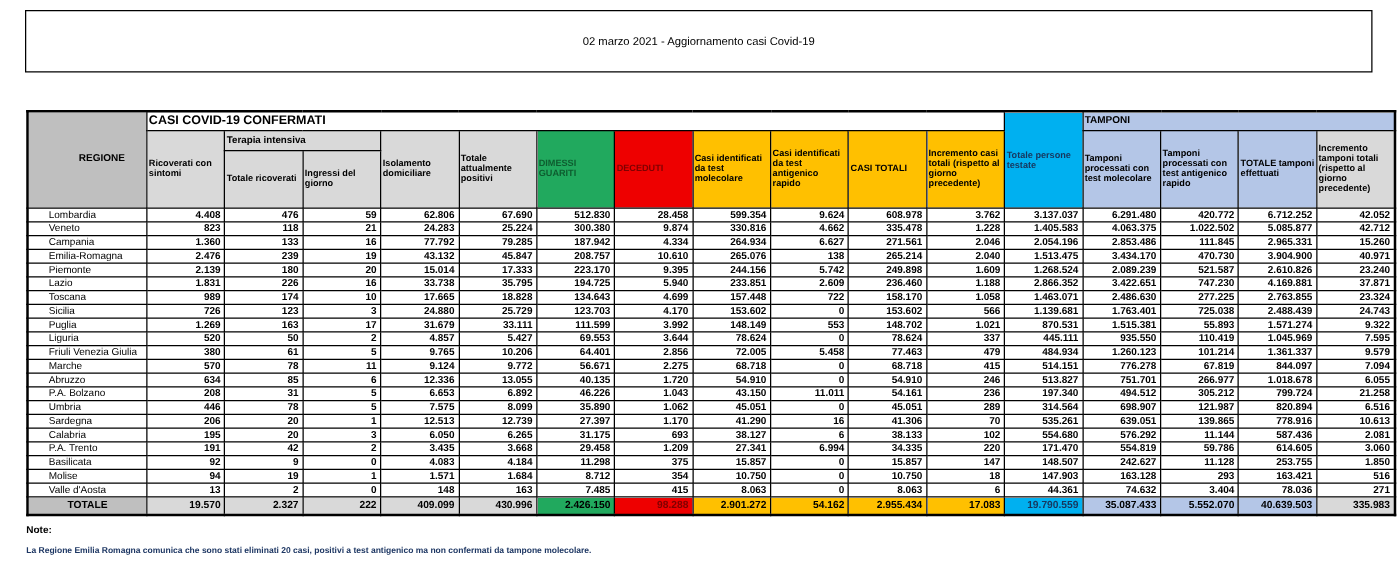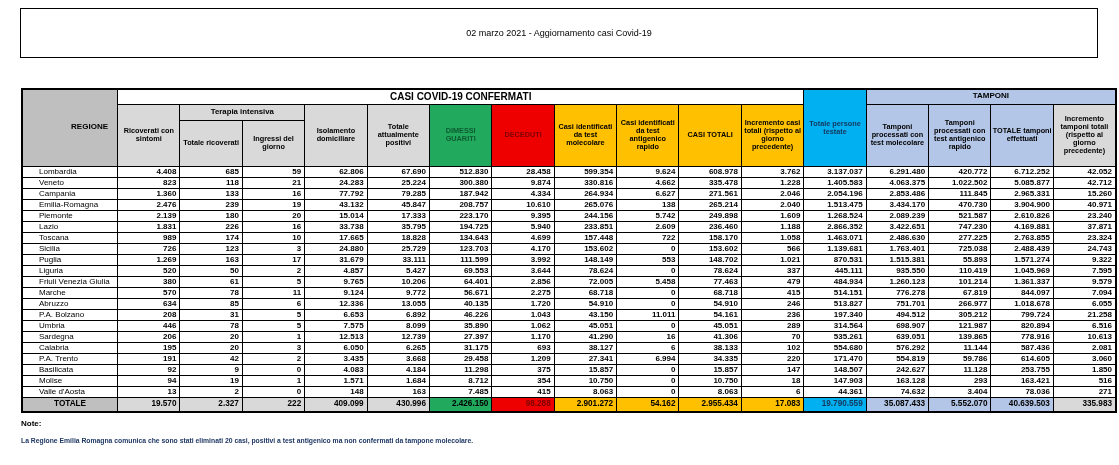--- a/index.html
+++ b/index.html
@@ -16,21 +16,21 @@
   table.main{
     position:absolute;left:21px;top:88px;width:1096px;
     border-collapse:collapse;table-layout:fixed;
   }
   table.main th,table.main td{
     border:1px solid #000;overflow:hidden;box-sizing:border-box;
     vertical-align:middle;
   }
   table.main{border:2px solid #000;}
   thead th{
-    font-size:7.3px;font-weight:bold;text-align:center;
+    font-size:7.3px;font-weight:bold;text-align:left;
     line-height:1.12;padding:1px 1px;white-space:normal;
   }
   .h-title{font-size:10px;background:var(--white);height:15px;}
   .h-tamponi{font-size:8px;background:var(--light_blue);height:15px;margin-left:48px;}
   .h-regione{background:var(--gray_header);font-size:8px;padding-left:40px;}
   .h-gray{background:var(--gray_light);}
   .h-terapia{background:var(--gray_light);font-size:7.8px;height:16px;}
   .h-green{background:var(--green);color:var(--green_text);}
   .h-red{background:var(--red);color:var(--red_text);}
   .h-gold{background:var(--gold);}
@@ -93,21 +93,21 @@
     </tr>
     <tr class="row3">
       <th class="h-gray">Totale ricoverati</th>
       <th class="h-gray">Ingressi del giorno</th>
     </tr>
   </thead>
   <tbody>
       <tr>
         <td class="region">Lombardia</td>
         <td class="num">4.408</td>
-        <td class="num">685</td>
+        <td class="num">476</td>
         <td class="num">59</td>
         <td class="num">62.806</td>
         <td class="num">67.690</td>
         <td class="num">512.830</td>
         <td class="num">28.458</td>
         <td class="num">599.354</td>
         <td class="num">9.624</td>
         <td class="num">608.978</td>
         <td class="num">3.762</td>
         <td class="num">3.137.037</td>

